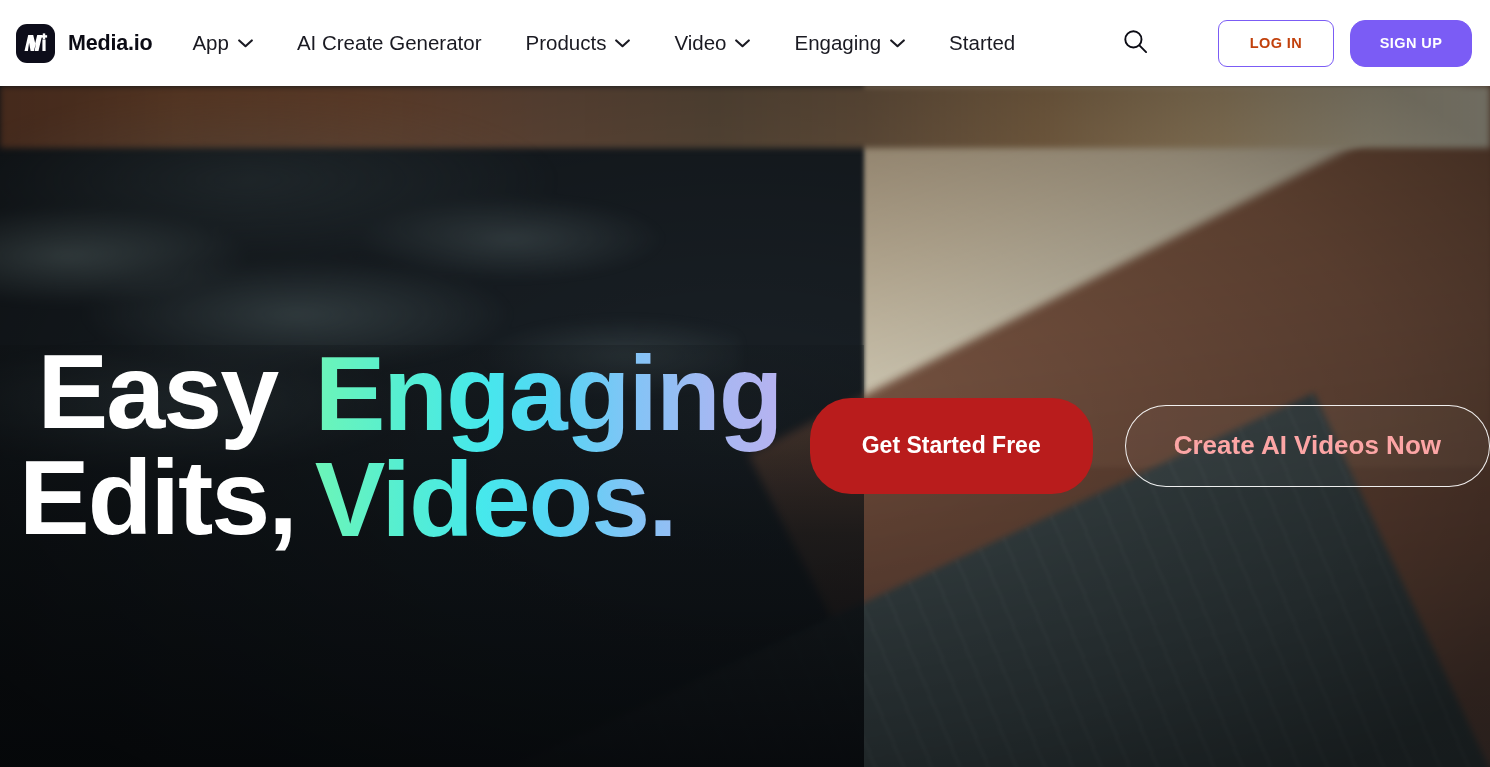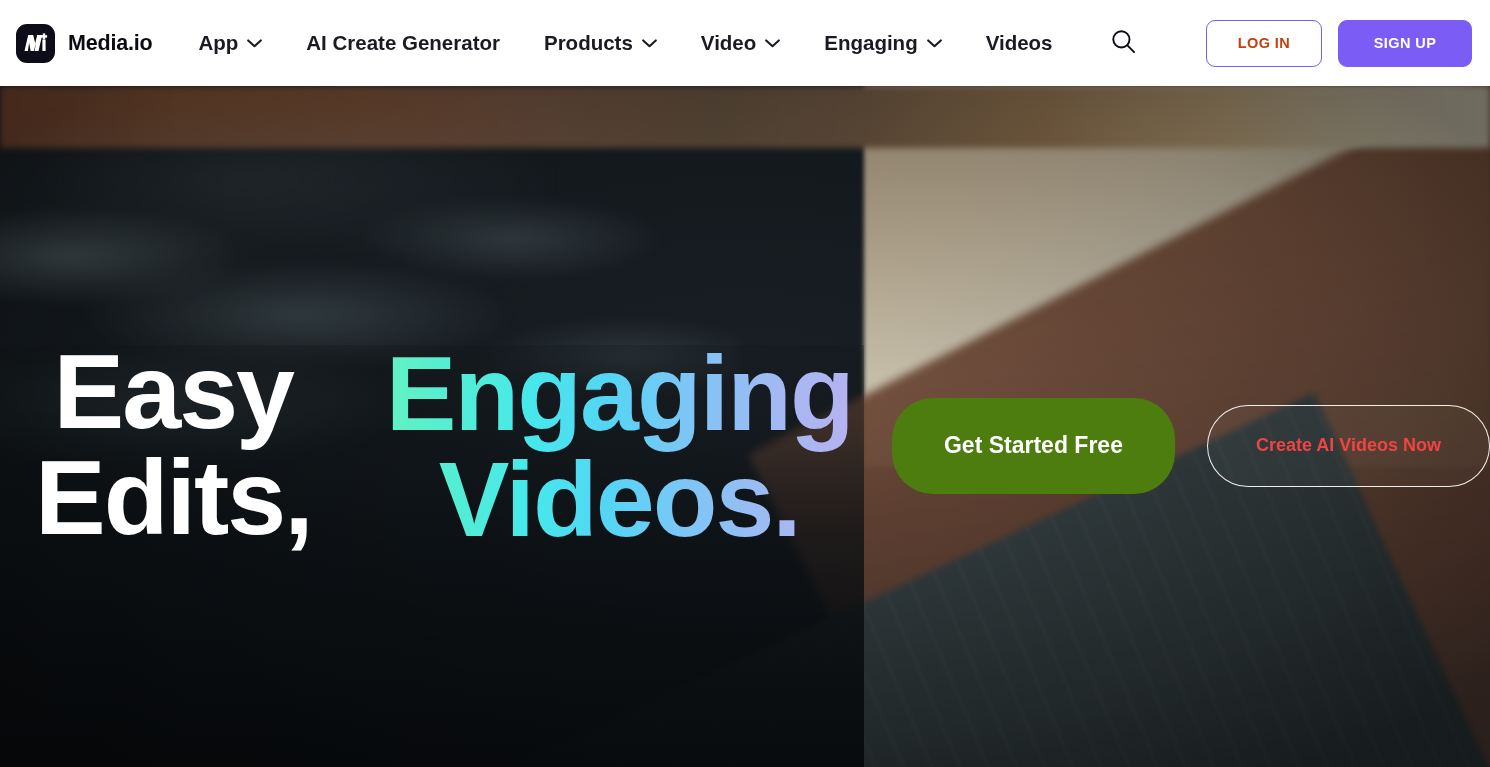--- a/index.html
+++ b/index.html
@@ -13,21 +13,21 @@
   
   .header{
     position:absolute; left:0; top:0;
     width:1490px; height:86px;
     background:#ffffff;
     display:flex; align-items:center;
     z-index:30;
   }
   .brand{
     display:flex; align-items:center; gap:13px;
-    margin-left:16px; margin-right:24px;
+    margin-left:16px; margin-right:18px;
     cursor:pointer;
   }
   .logo-mark{
     width:39px; height:39px; border-radius:11px;
     background:#0d0d1a;
     position:relative; flex:none;
     display:flex; align-items:center; justify-content:center;
   }
   .logo-mark svg{ display:block; }
   .brand-name{
@@ -35,21 +35,21 @@
     letter-spacing:-0.2px; white-space:nowrap;
   }
 
   .nav{
     display:flex; align-items:center;
     height:100%;
   }
   .nav-item{
     display:flex; align-items:center; gap:9px;
     padding:8px 22px; height:100%;
-    font-size:20.5px; color:#1a1a22; font-weight:700;
+    font-size:20.5px; color:#1a1a22; font-weight:400;
     cursor:pointer; white-space:nowrap;
   }
   .chev{ display:block; }
 
   .header-right{
     margin-left:auto; display:flex; align-items:center;
     gap:0; padding-right:18px;
   }
   .search-btn{
     width:46px;height:46px;display:flex;align-items:center;justify-content:center;
@@ -57,21 +57,21 @@
   }
   .btn-login{
     width:116px; height:47px; border-radius:9px;
     border:1.6px solid #7b5cf5; background:#ffffff;
     color:#c2410c; font-size:14.5px; font-weight:bold;
     letter-spacing:0.4px;
     display:flex;align-items:center;justify-content:center;
     cursor:pointer; margin-right:16px;
   }
   .btn-signup{
-    width:134px; height:47px; border-radius:9px;
+    width:122px; height:47px; border-radius:15px;
     background:#7b5cf5; border:1.6px solid #7b5cf5;
     color:#ffffff; font-size:14.5px; font-weight:bold;
     letter-spacing:0.4px;
     display:flex;align-items:center;justify-content:center;
     cursor:pointer;
   }
 
   
   .hero{
     position:absolute; left:0; top:86px;
@@ -177,21 +177,21 @@
   .headline{
     font-size:106px; line-height:1.0;
     font-weight:bold; color:#ffffff;
     letter-spacing:-2px;
     text-align:center;
     margin-top:34px;
   }
   .headline-2{
     font-size:106px; line-height:1.0;
     font-weight:bold; letter-spacing:-2px;
-    text-align:center;
+    text-align:left;
     margin-top:38px;
     background-image:linear-gradient(90deg,
       #6cf5b8 0%, #55eed2 18%, #46e8ec 34%,
       #55d5f4 48%, #82c4f6 64%, #a8b7f2 82%, #bdb0ef 100%);
     -webkit-background-clip:text;
     background-clip:text;
     color:transparent;
     -webkit-text-fill-color:transparent;
   }
   .subtitle{
@@ -200,30 +200,30 @@
     color:#f2f3f5; text-align:center;
     max-width:810px;
     text-shadow:0 1px 3px rgba(0,0,0,0.35);
   }
   .cta-row{
     margin-top:38px;
     display:flex; align-items:center; gap:32px;
   }
   .cta-primary{
     height:96px; padding:0 52px; border-radius:41px;
-    background:#4d7c0f; color:#ffffff;
+    background:#b91c1c; color:#ffffff;
     font-size:23px; font-weight:bold;
     display:flex;align-items:center;justify-content:center;
     cursor:pointer; border:none; white-space:nowrap;
   }
   .cta-secondary{
     height:82px; padding:0 48px; border-radius:41px;
     background:rgba(255,255,255,0.03);
     border:1.6px solid rgba(255,255,255,0.92);
-    color:#ef4444; font-size:18px; font-weight:bold;
+    color:#fca5a5; font-size:26px; font-weight:bold;
     display:flex;align-items:center;justify-content:center;
     cursor:pointer; white-space:nowrap;
   }
 </style>
 </head>
 <body>
 
 <div class="header">
 
   <div class="brand">
@@ -266,21 +266,21 @@
     </div>
 
     <div class="nav-item">
       <span>Engaging</span>
       <svg class="chev" width="15" height="9" viewBox="0 0 15 9">
           <path d="M1.2 1.4 L7.5 7.2 L13.8 1.4" stroke="#1a1a22" stroke-width="2.1" fill="none" stroke-linecap="round" stroke-linejoin="round"></path>
         </svg>
     </div>
 
     <div class="nav-item">
-      <span>Videos</span>
+      <span>Started</span>
     </div>
 
   </nav>
 
   <div class="header-right">
     <div class="search-btn">
       <span>
         <svg width="27" height="27" viewBox="0 0 27 27" aria-hidden="true">
           <circle cx="11.4" cy="11.4" r="8.1" stroke="#0b0b14" stroke-width="1.9" fill="none"></circle>
           <line x1="17.4" y1="17.4" x2="24.1" y2="24.1" stroke="#0b0b14" stroke-width="1.9" stroke-linecap="round"></line>

